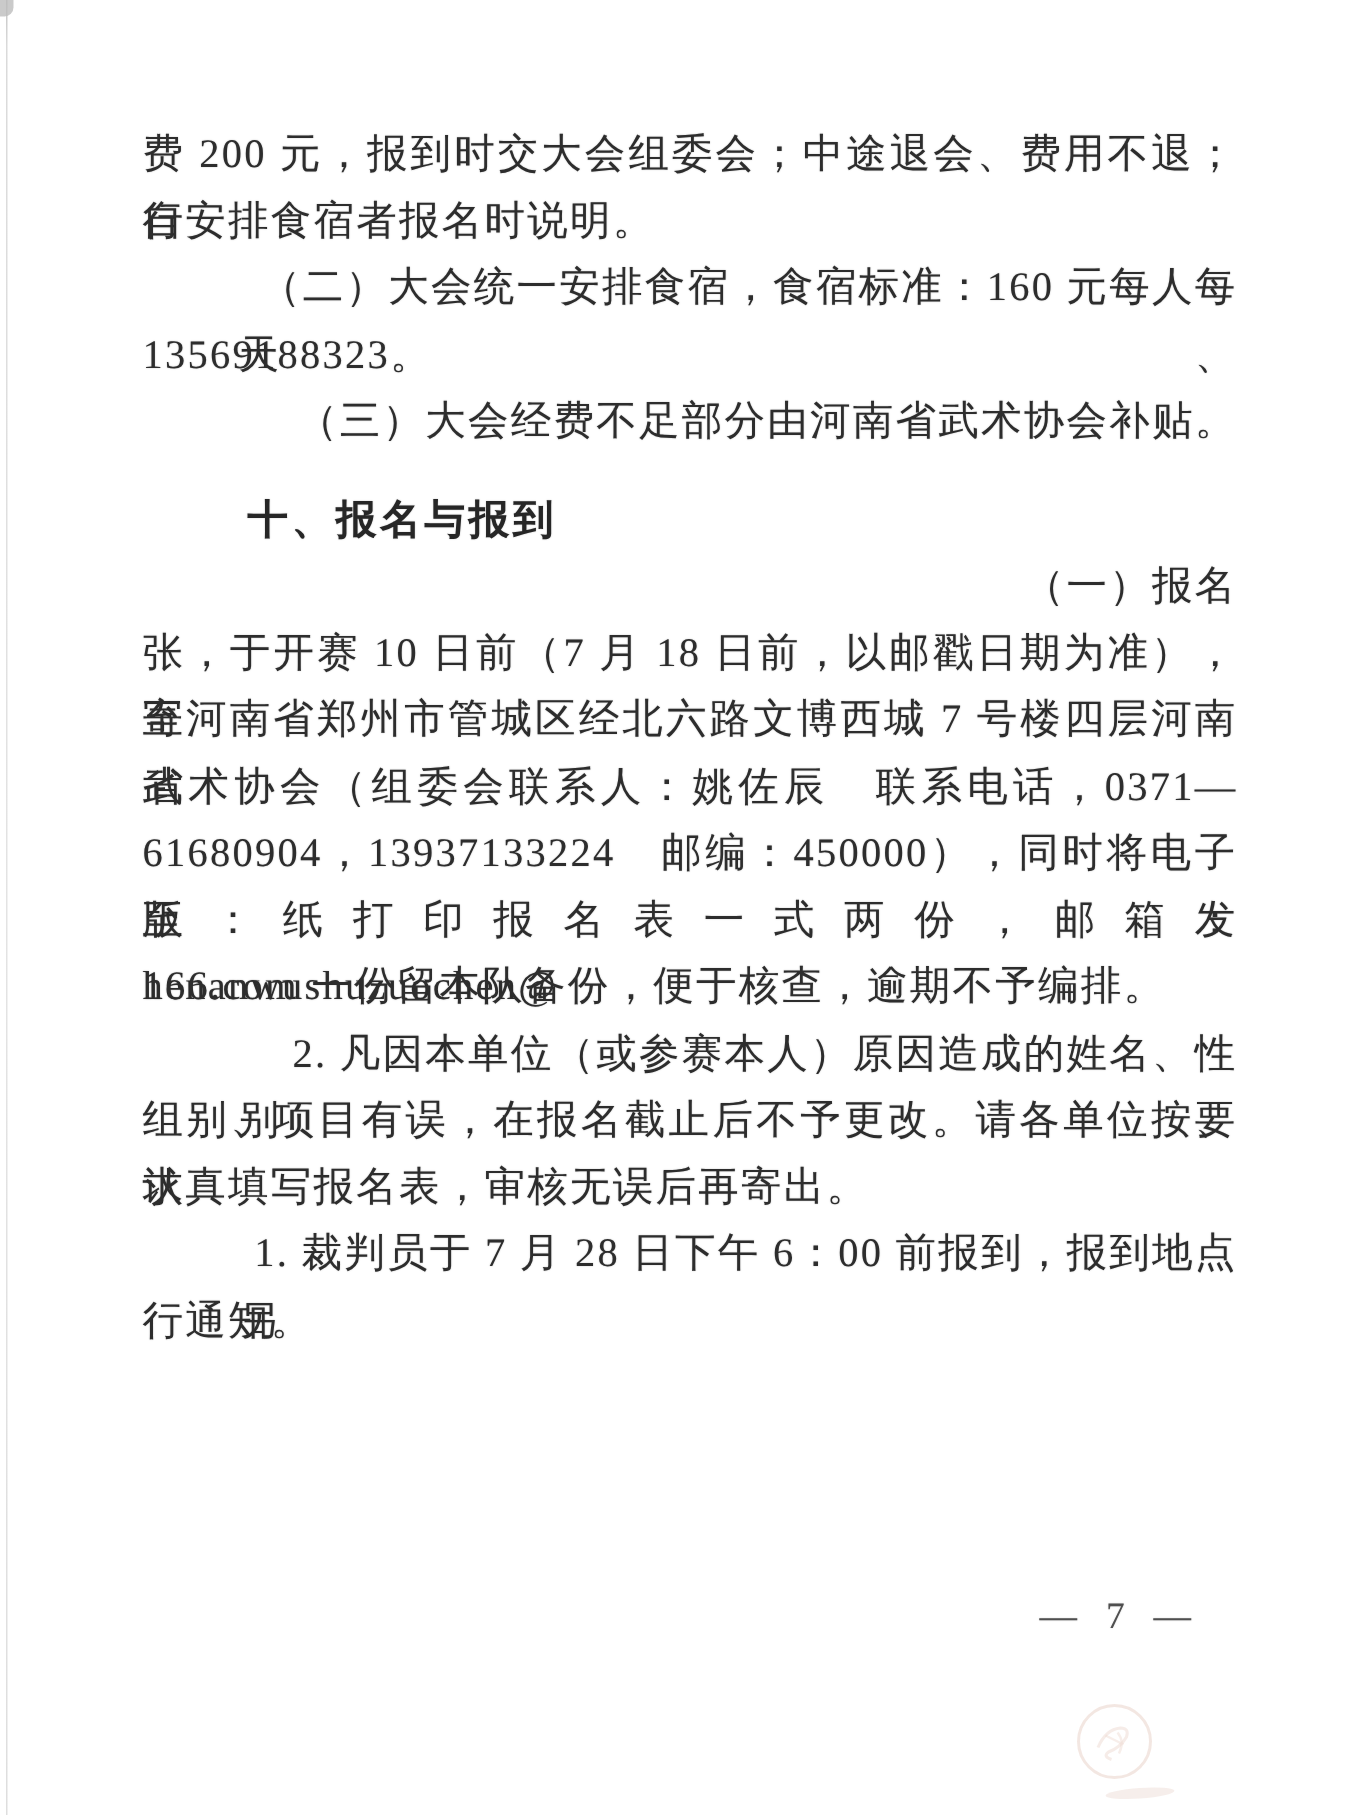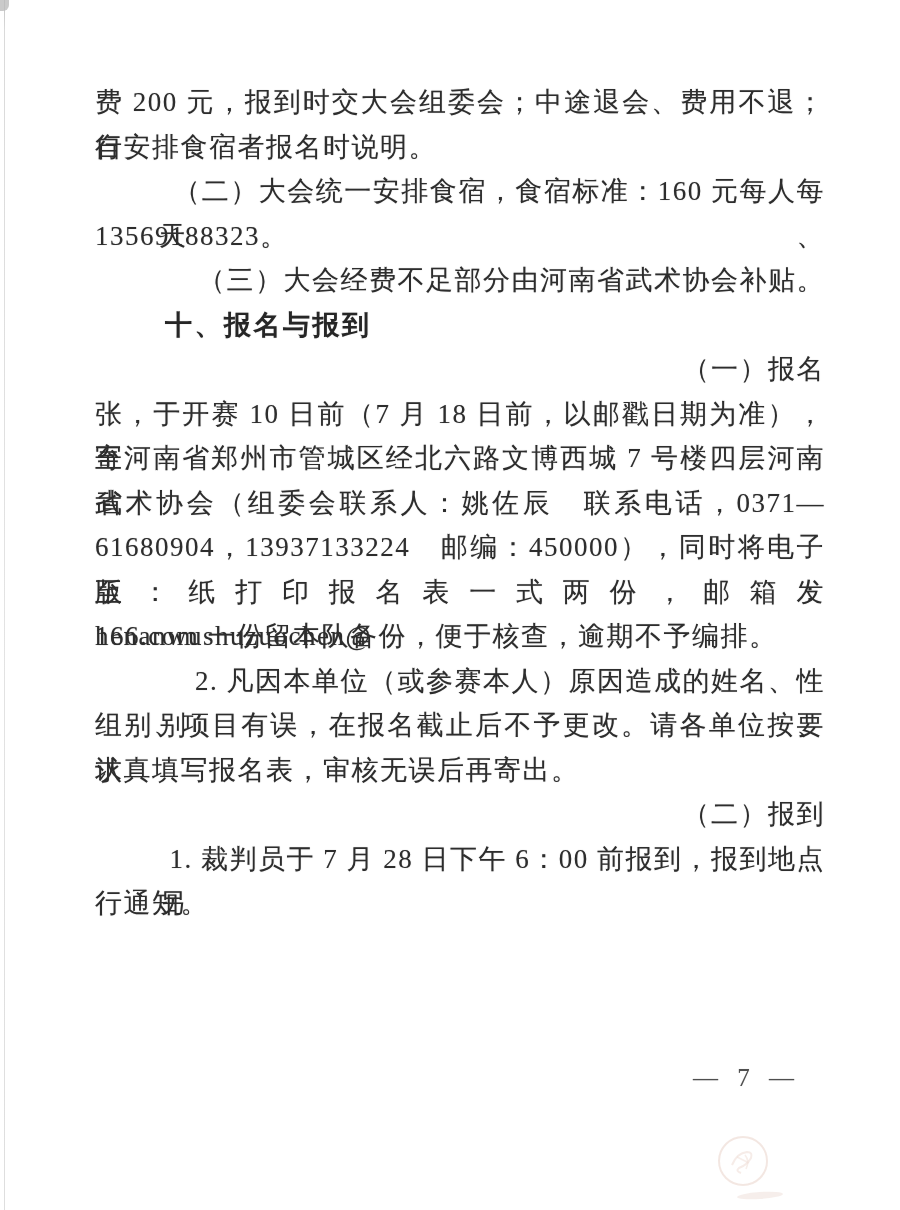--- a/index.html
+++ b/index.html
@@ -60,20 +60,21 @@
   .line.indent {
     padding-left: 64px;
     text-align: right;
   }
   .line.heading {
     font-family: "Liberation Sans", "DejaVu Sans", sans-serif;
     font-weight: 700;
     letter-spacing: 2.5px;
     padding-left: 70px;
     color: #262626;
+    margin-top: 21px;
   }
   
   .page-number {
     position: absolute;
     left: 693px;
     top: 1064px;
     font-size: 25px;
     color: #4f4f4f;
     letter-spacing: 2px;
     word-spacing: 9px;
@@ -121,21 +122,20 @@
     <div class="line indent">（一）报名</div>
     <div class="line fill">张，于开赛 10 日前（7 月 18 日前，以邮戳日期为准），寄</div>
     <div class="line fill">至河南省郑州市管城区经北六路文博西城 7 号楼四层河南省</div>
     <div class="line fill">武术协会（组委会联系人：姚佐辰　联系电话，0371—</div>
     <div class="line fill">61680904，13937133224　邮编：450000），同时将电子版发</div>
     <div class="line fill">至：纸打印报名表一式两份，邮箱：henanwushuzuochen@</div>
     <div class="line">166.com 一份留本队备份，便于核查，逾期不予编排。</div>
     <div class="line fill indent">2. 凡因本单位（或参赛本人）原因造成的姓名、性别、</div>
     <div class="line fill">组别、项目有误，在报名截止后不予更改。请各单位按要求</div>
     <div class="line">认真填写报名表，审核无误后再寄出。</div>
-    <div class="line indent">（二）报到</div>
     <div class="line fill indent">1. 裁判员于 7 月 28 日下午 6：00 前报到，报到地点另</div>
     <div class="line">行通知。</div>
   </div>
 
   <div class="page-number">— 7 —</div>
 
   <div class="watermark">
     <svg width="52" height="52" viewBox="0 0 52 52">
       <circle cx="26" cy="26" r="24" fill="none" stroke="#e9d4ca" stroke-width="2" opacity="0.55"></circle>
       <path d="M15 30 Q20 18 30 17 Q36 17 34 23 Q30 30 22 33 Q18 36 24 38" fill="none" stroke="#eddad1" stroke-width="2" opacity="0.5"></path>

